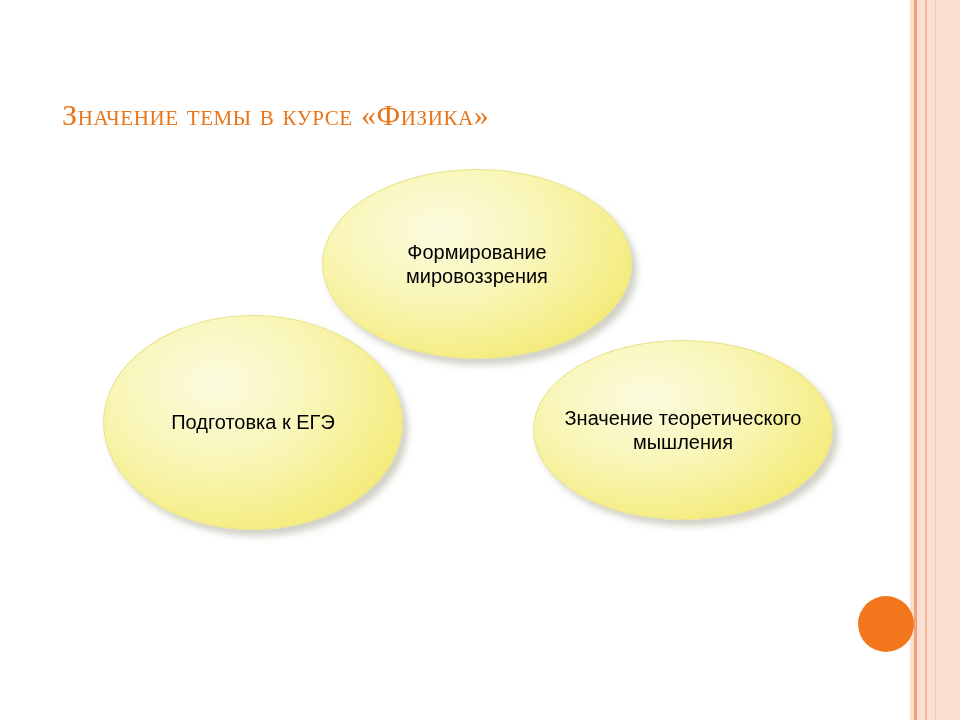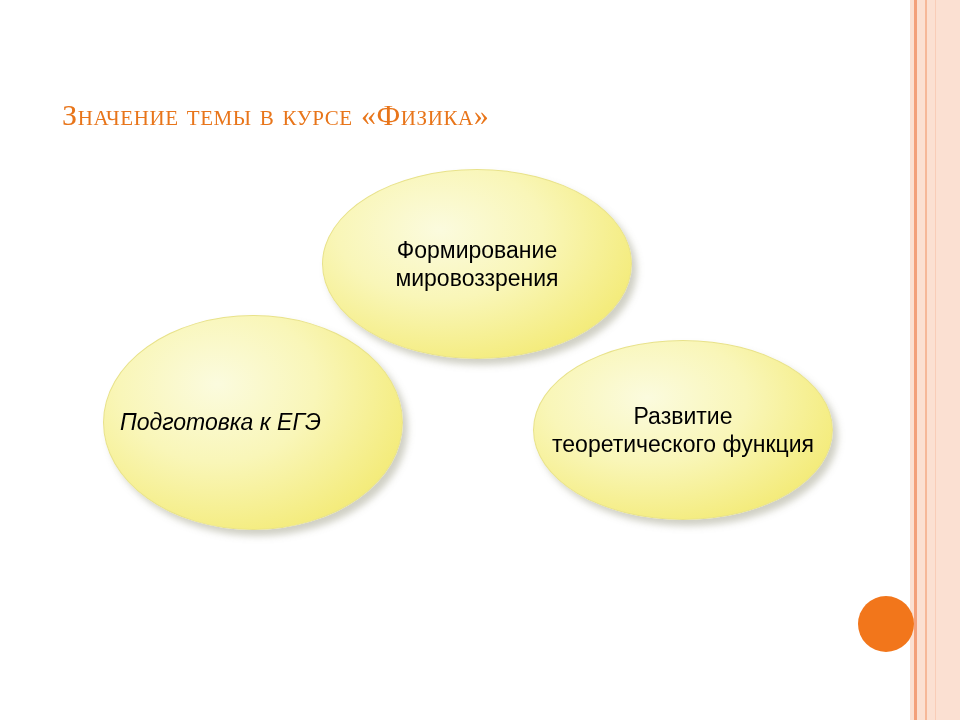--- a/index.html
+++ b/index.html
@@ -58,40 +58,40 @@
     white-space: nowrap;
     font-family: "Liberation Serif", serif;
   }
 
   
   .ellipse {
     position: absolute;
     border-radius: 50%;
     display: flex;
     align-items: center;
-    justify-content: flex-start;
+    justify-content: center;
     text-align: center;
     color: #000000;
-    font-size: 23px;
+    font-size: 20px;
     line-height: 1.22;
     box-sizing: border-box;
     border: 1px solid #e8e28a;
     box-shadow: 5px 6px 7px rgba(120,120,90,0.35);
     background:
       radial-gradient(ellipse at 38% 32%, #fbfbde 0%, #f9f6b8 38%, #f4ec7e 75%, #eee464 100%);
   }
   .ellipse span {
     display: block;
     padding: 0 16px;
   }
 
   #ellipse-top    { left: 322px; top: 169px; width: 310px; height: 190px; }
   #ellipse-right  { left: 533px; top: 340px; width: 300px; height: 180px; }
   #ellipse-bottom { left: 317px; top: 473px; width: 310px; height: 215px; }
-  #ellipse-left   { left: 103px; top: 315px; width: 300px; height: 215px; font-style: italic; }
+  #ellipse-left   { left: 103px; top: 315px; width: 300px; height: 215px; }
 
   
   .orange-dot {
     position: absolute;
     left: 858px;
     top: 596px;
     width: 56px;
     height: 56px;
     border-radius: 50%;
     background: #f2761b;
@@ -107,21 +107,21 @@
   <div class="stripe stripe-line-2"></div>
   <div class="stripe stripe-line-3"></div>
 
   <div class="title">Значение темы в курсе «Физика»</div>
 
   <div class="ellipse" id="ellipse-top">
     <span>Формирование мировоззрения</span>
   </div>
 
   <div class="ellipse" id="ellipse-right">
-    <span>Развитие теоретического функция</span>
+    <span>Значение теоретического мышления</span>
   </div>
 
 
   <div class="ellipse" id="ellipse-left">
     <span>Подготовка к ЕГЭ</span>
   </div>
 
   <div class="orange-dot"></div>
 
 </div>

